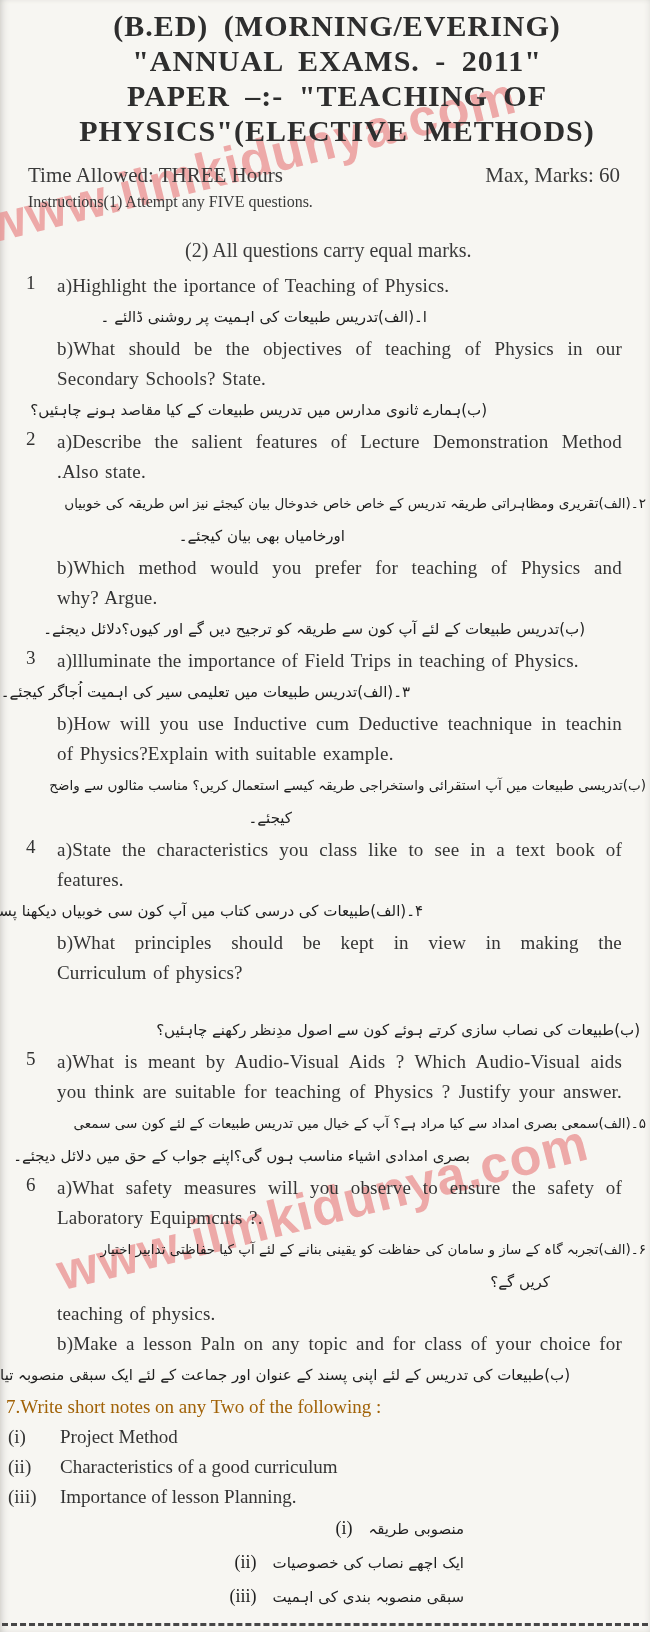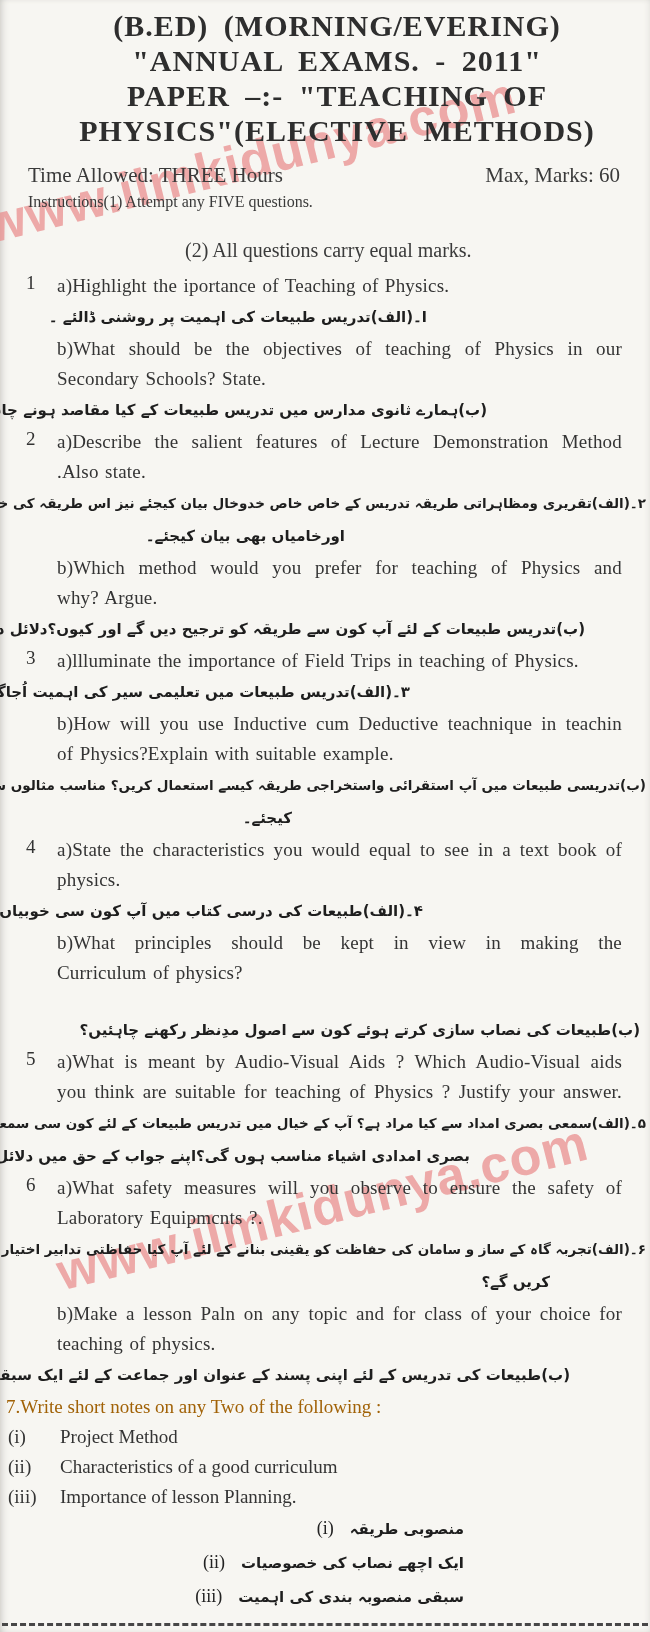--- a/index.html
+++ b/index.html
@@ -34,40 +34,40 @@
   .q { position:relative; }
   .qnum { position:absolute; left:26px; top:1px; font-size:19px; color:#333; }
   .en {
     padding-left:57px; padding-right:28px;
     font-size:19px; line-height:30px; color:#343434;
     letter-spacing:0.2px; word-spacing:1.5px;
   }
   .j { text-align:justify; text-align-last:justify; }
   .ur {
     direction:rtl; text-align:right; white-space:nowrap;
-    font-family:"DejaVu Sans", sans-serif; font-weight:bold;
+    font-family:"DejaVu Sans", sans-serif; font-weight:normal;
     font-size:15px; line-height:33px; color:#1e1e1e;
   }
   .uf { font-size:13.5px; }
   .u2   { padding-right:4px; }   .u10  { padding-right:10px; }
   .u65  { padding-right:65px; }  .u80  { padding-right:80px; }
   .u145 { padding-right:100px; } .u163 { padding-right:163px; }
   .u180 { padding-right:180px; } .u195 { padding-right:195px; }
   .u223 { padding-right:223px; } .u227 { padding-right:227px; }
   .u240 { padding-right:240px; } .u305 { padding-right:305px; }
   .u358 { padding-right:358px; }
   .mt12 { margin-top:26px; }
   
   .q7-heading { padding-left:6px; font-size:19px; line-height:30px; color:#a16207; }
   .q7-item { padding-left:8px; font-size:19px; line-height:30px; color:#343434; }
   .inum { display:inline-block; width:52px; }
   .ur7 { display:flex; justify-content:flex-end; align-items:baseline;
          padding-right:186px; gap:16px; line-height:33px; }
   .ur7 .rn { font-family:"Liberation Serif", serif; font-size:18px; color:#222; }
-  .ur7 .ut { direction:rtl; font-family:"DejaVu Sans", sans-serif; font-weight:bold;
+  .ur7 .ut { direction:rtl; font-family:"DejaVu Sans", sans-serif; font-weight:normal;
              font-size:15px; color:#1e1e1e; }
   
   .endline { position:absolute; left:2px; right:2px; bottom:6px;
              border-top:3px dashed #474747; }
 </style>
 </head>
 <body>
 
 <div class="page">
 
@@ -115,44 +115,44 @@
         <div class="en">a)llluminate the importance of Field Trips in teaching of Physics.</div>
         <div class="ur u240">۳۔(الف)تدریس طبیعات میں تعلیمی سیر کی اہمیت اُجاگر کیجئے۔</div>
         <div class="en j">b)How will you use Inductive cum Deductive teachnique in teachin</div>
         <div class="en">of Physics?Explain with suitable example.</div>
         <div class="ur uf u2">(ب)تدریسی طبیعات میں آپ استقرائی واستخراجی طریقہ کیسے استعمال کریں؟ مناسب مثالوں سے واضح</div>
         <div class="ur u358">کیجئے۔</div>
       </section>
 
       <section class="q">
         <span class="qnum">4</span>
-        <div class="en j">a)State the characteristics you would equal to see in a text book of</div>
-        <div class="en">physics.</div>
+        <div class="en j">a)State the characteristics you class like to see in a text book of</div>
+        <div class="en">features.</div>
         <div class="ur u227">۴۔(الف)طبیعات کی درسی کتاب میں آپ کون سی خوبیاں دیکھنا پسند کریں؟بیان کیجئے۔</div>
         <div class="en j">b)What principles should be kept in view in making the</div>
         <div class="en">Curriculum of physics?</div>
         <div class="ur u10 mt12">(ب)طبیعات کی نصاب سازی کرتے ہوئے کون سے اصول مدِنظر رکھنے چاہئیں؟</div>
       </section>
 
       <section class="q">
         <span class="qnum">5</span>
         <div class="en j">a)What is meant by Audio-Visual Aids ? Which Audio-Visual aids</div>
         <div class="en j">you think are suitable for teaching of Physics ? Justify your answer.</div>
         <div class="ur uf u2">۵۔(الف)سمعی بصری امداد سے کیا مراد ہے؟ آپ کے خیال میں تدریس طبیعات کے لئے کون سی سمعی</div>
         <div class="ur u180">بصری امدادی اشیاء مناسب ہوں گی؟اپنے جواب کے حق میں دلائل دیجئے۔</div>
       </section>
 
       <section class="q">
         <span class="qnum">6</span>
         <div class="en j">a)What safety measures will you observe to ensure the safety of</div>
         <div class="en">Laboratory Equipmcnts ?.</div>
         <div class="ur uf u2">۶۔(الف)تجربہ گاہ کے ساز و سامان کی حفاظت کو یقینی بنانے کے لئے آپ کیا حفاظتی تدابیر اختیار</div>
         <div class="ur u145">کریں گے؟</div>
+        <div class="en">teaching of physics.</div>
         <div class="en j">b)Make a lesson Paln on any topic and for class of your choice for</div>
-        <div class="en">teaching of physics.</div>
         <div class="ur u80">(ب)طبیعات کی تدریس کے لئے اپنی پسند کے عنوان اور جماعت کے لئے ایک سبقی منصوبہ تیار کیجئے۔</div>
       </section>
 
       <section class="q">
         <div class="q7-heading">7.Write short notes on any Two of the following :</div>
         <div class="q7-item">
           <span class="inum">(i)</span><span>Project Method</span>
         </div>
         <div class="q7-item">
           <span class="inum">(ii)</span><span>Characteristics of a good curriculum</span>

